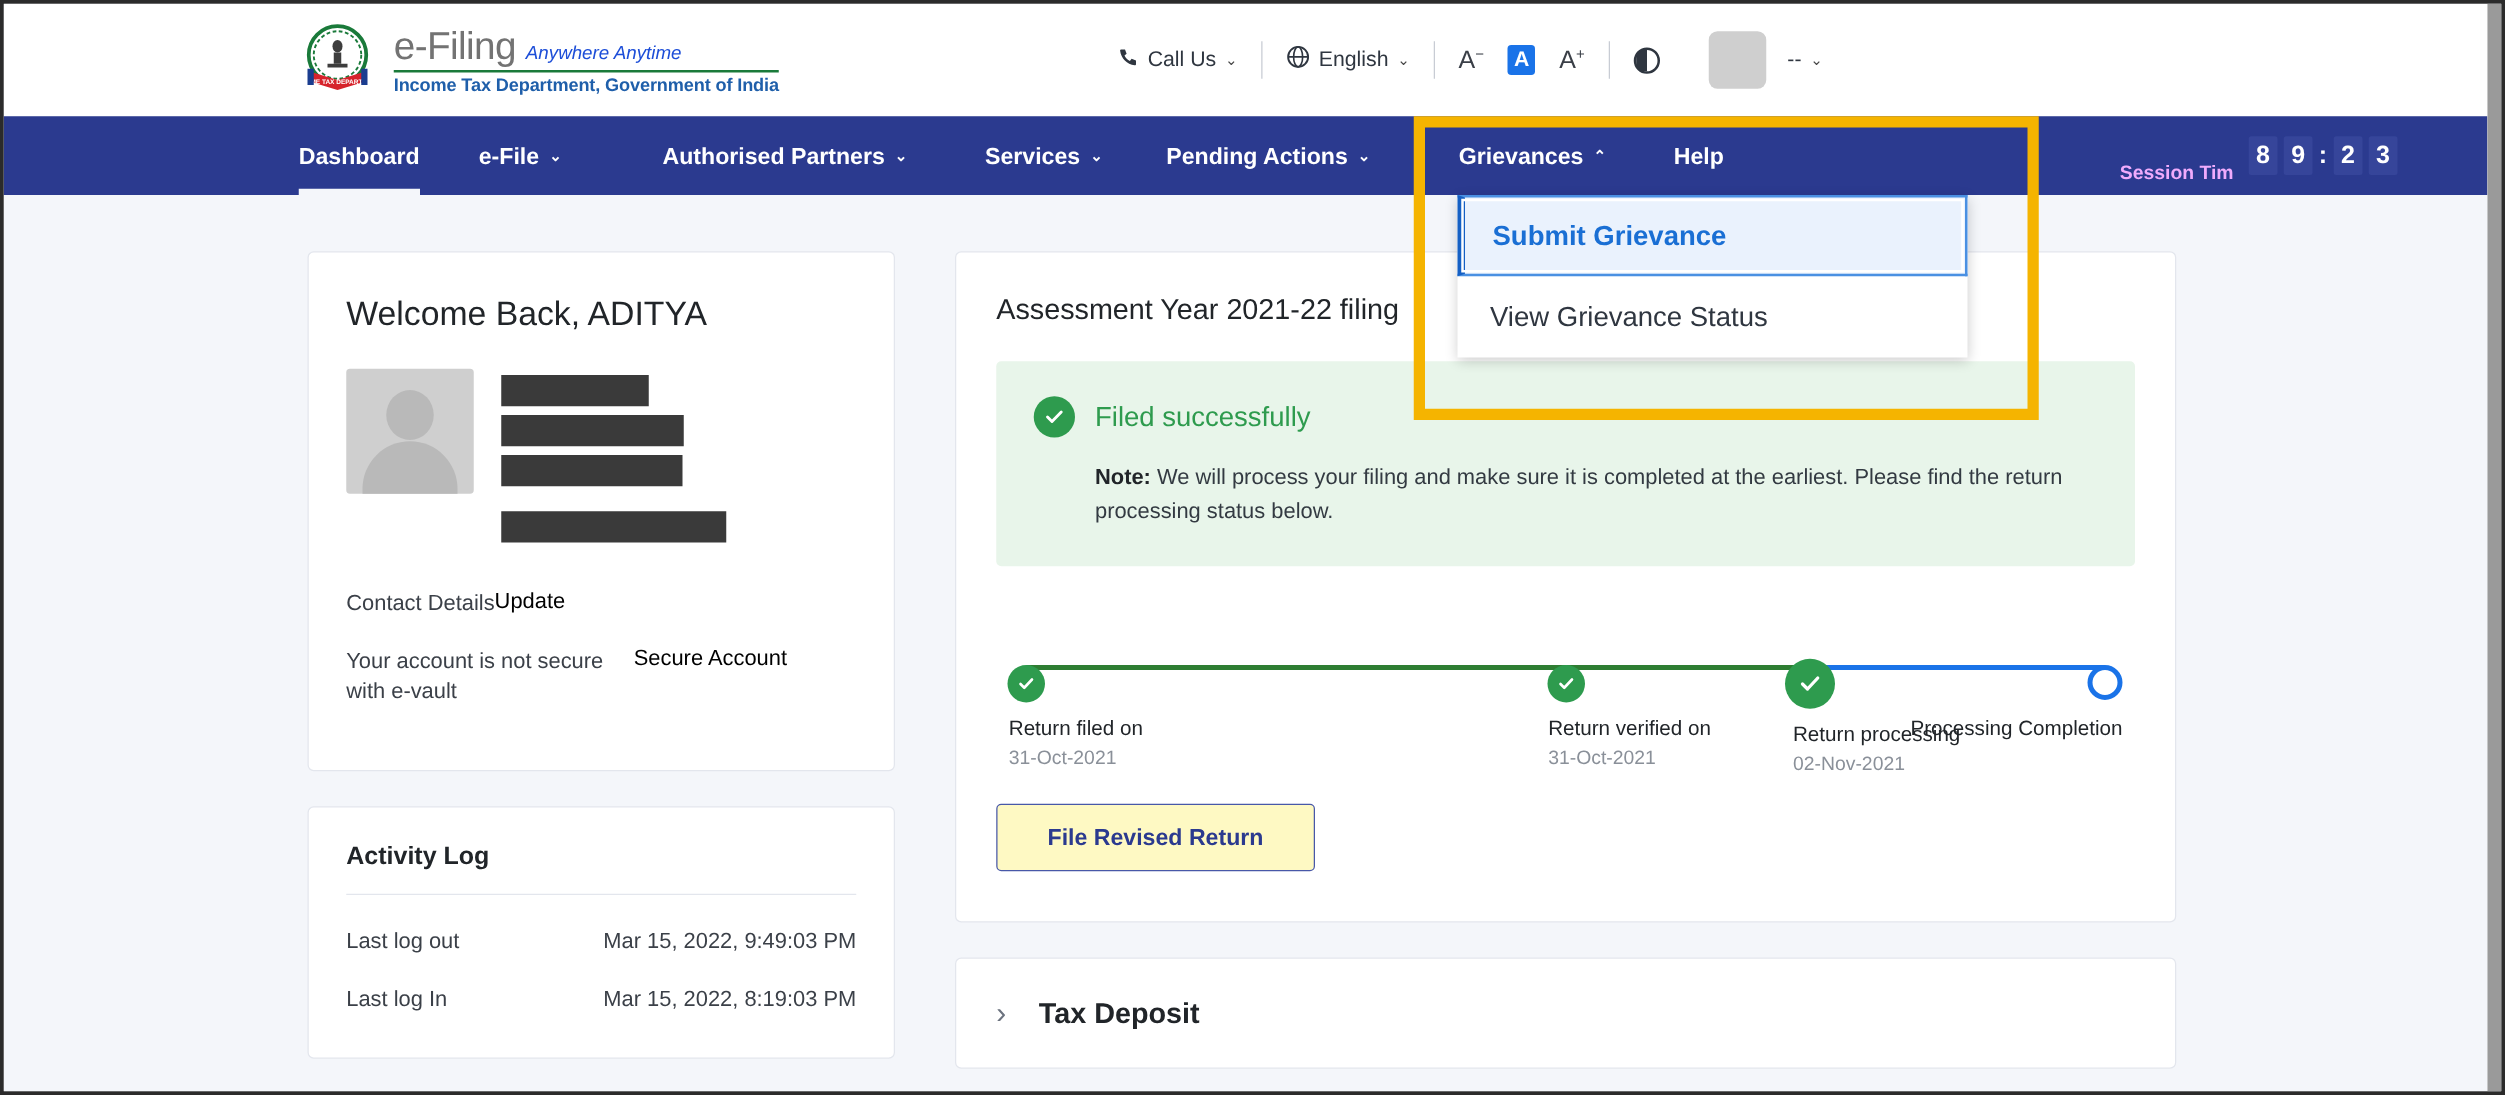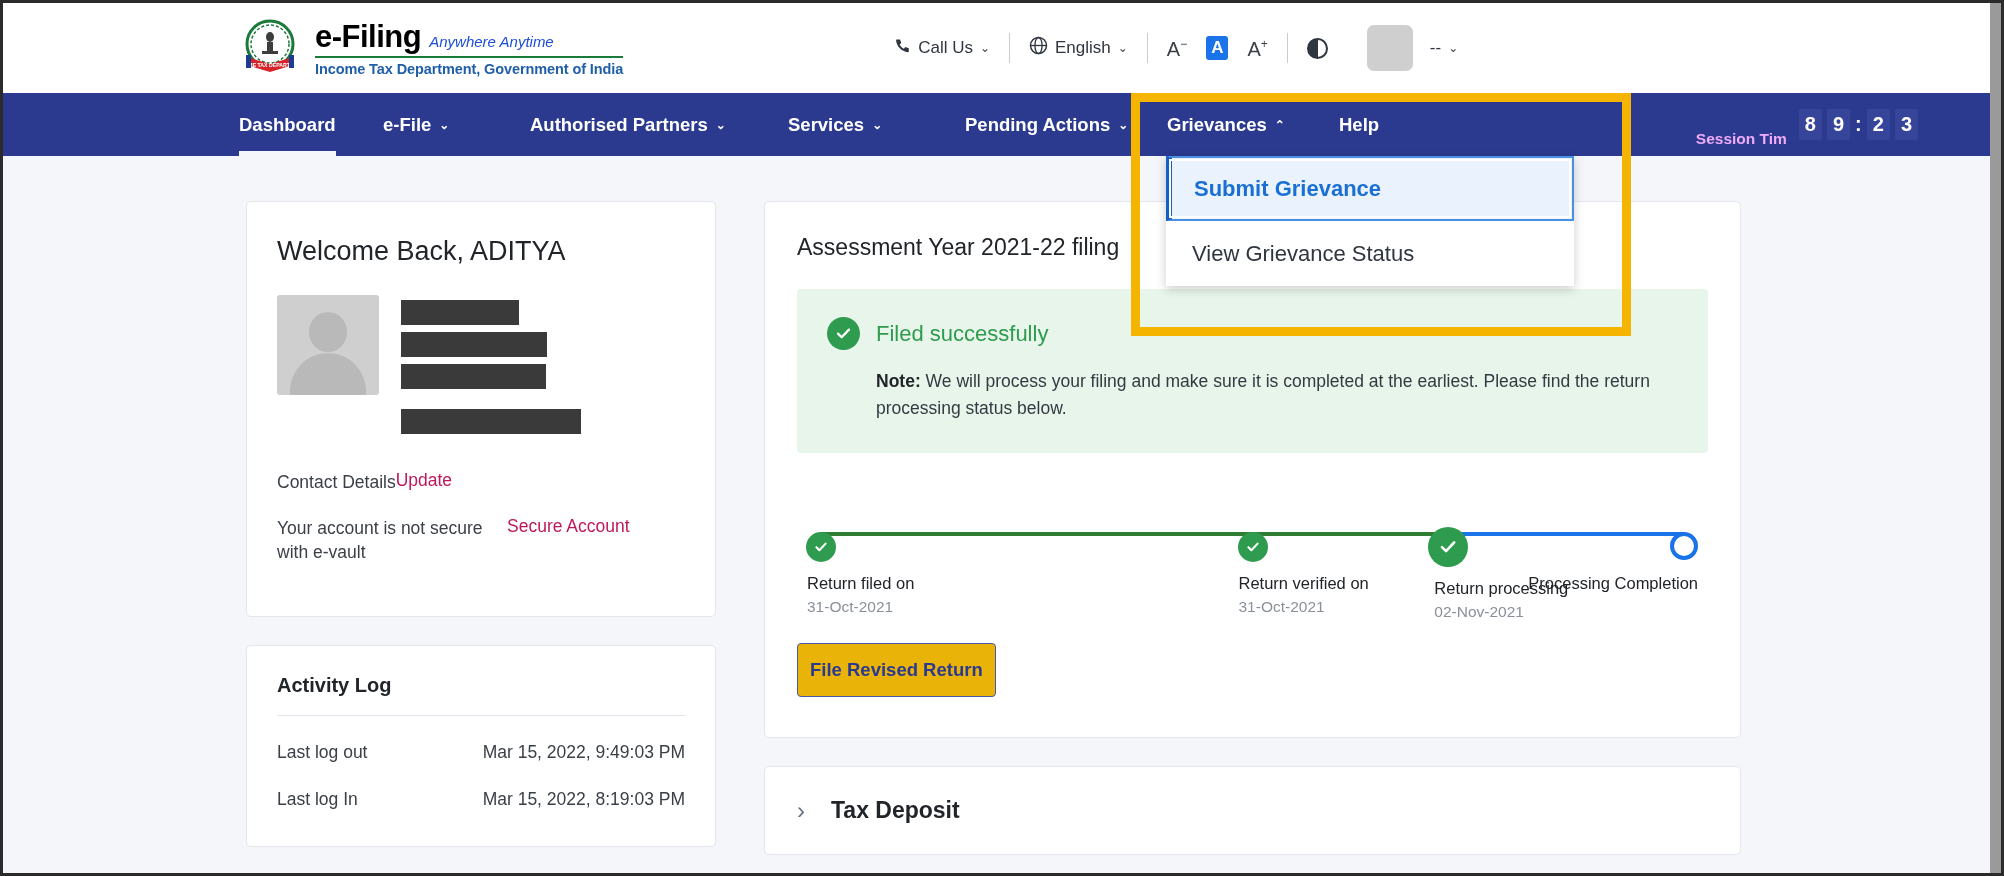--- a/index.html
+++ b/index.html
@@ -34,21 +34,21 @@
     position: relative;
     flex: none;
   }
   .logo-text { margin-left: 14px; }
   .logo-line1 {
     display: flex; align-items: baseline;
     border-bottom: 2.5px solid #1a7a3a;
     padding-bottom: 1px;
   }
   .efiling {
-    font-size: 31px; color: #000000; font-weight: 700;
+    font-size: 31px; color: #737373; font-weight: 400;
     letter-spacing: -0.5px;
   }
   .tagline {
     font-size: 15px; color: #1d4ed8; font-style: italic;
     font-weight: normal; margin-left: 8px;
   }
   .logo-line2 {
     font-size: 14.5px; color: #1f5faa; margin-top: 3px;
     font-weight: 600; letter-spacing: -0.1px;
   }
@@ -205,21 +205,21 @@
   }
   .redacted-col { display: flex; flex-direction: column; gap: 7px; padding-top: 5px; }
   .redbar { height: 25px; background: #3a3a3a; }
   .info-rows { margin-top: 36px; }
   .info-row {
     display: flex; justify-content: flex-start;
     align-items: flex-start;
     font-size: 17.5px; color: #3b4048; margin-bottom: 22px;
   }
   .info-row .lbl { max-width: 230px; line-height: 1.38; }
-  .link { color: #be185d; cursor: pointer; }
+  .link { color: #000000; cursor: pointer; }
 
   .activity-card { margin-top: 28px; padding: 28px 30px 36px 30px; }
   .activity-title {
     font-size: 20px; color: #212529; font-weight: bold;
     padding-bottom: 18px; border-bottom: 1px solid #e3e6ed;
   }
   .act-row {
     display: flex; justify-content: space-between;
     font-size: 17.5px; color: #3b4048; margin-top: 26px;
   }
@@ -272,21 +272,21 @@
     font-size: 16.5px; color: #212529; white-space: nowrap;
   }
   .step-date {
     position: absolute; top: 66px; left: -14px;
     font-size: 15.5px; color: #8a9099; white-space: nowrap;
   }
   .btn-outline {
     display: inline-block; margin-top: 32px;
     border: 1.6px solid #4858a8; border-radius: 4px;
     color: #2b3a8f; font-size: 18.5px; font-weight: bold;
-    padding: 15px 12px; cursor: pointer; background: #eab308;
+    padding: 15px 40px; cursor: pointer; background: #fef9c3;
   }
 
   .deposit-card {
     margin-top: 28px; padding: 30px 32px;
     display: flex; align-items: center; gap: 26px;
     cursor: pointer;
   }
   .acc-chev { font-size: 24px; color: #6c737f; line-height: 1; }
   .deposit-title { font-size: 23px; color: #212529; font-weight: bold; }
 
@@ -379,21 +379,21 @@
       <span class="ncaret">⌄</span>
     </div>
     <div class="nav-item" style="position:absolute;left:527px;">
       <span>Authorised Partners</span>
       <span class="ncaret">⌄</span>
     </div>
     <div class="nav-item" style="position:absolute;left:785px;">
       <span>Services</span>
       <span class="ncaret">⌄</span>
     </div>
-    <div class="nav-item" style="position:absolute;left:962px;">
+    <div class="nav-item" style="position:absolute;left:930px;">
       <span>Pending Actions</span>
       <span class="ncaret">⌄</span>
     </div>
     <div class="nav-item" style="position:absolute;left:1164px;">
       <span>Grievances</span>
       <span class="ncaret">⌃</span>
     </div>
     <div class="nav-item" style="position:absolute;left:1336px;">
       <span>Help</span>
     </div>

